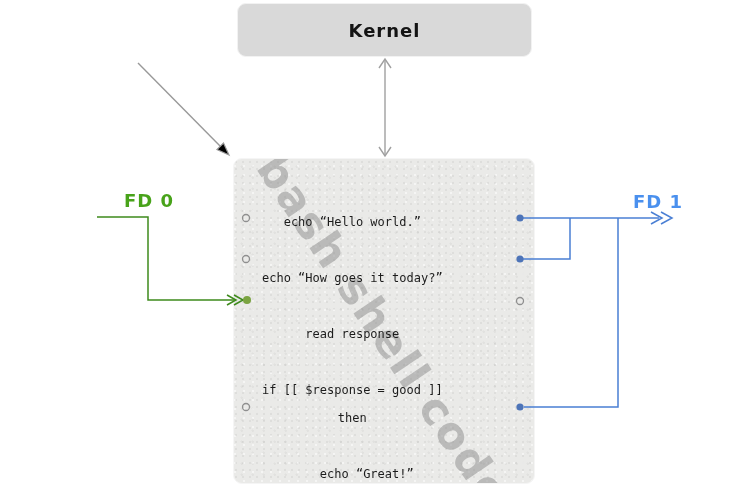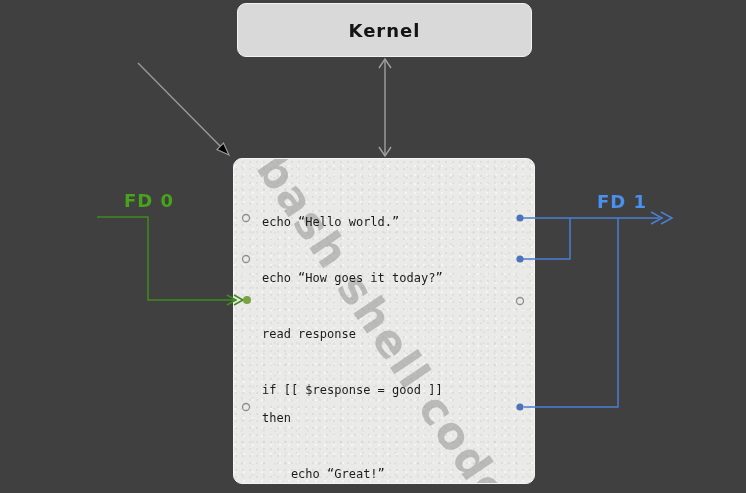--- a/index.html
+++ b/index.html
@@ -1,18 +1,19 @@
 <!DOCTYPE html>
 <html><head>
 <meta charset="utf-8">
 <style>
   html,body{margin:0;padding:0;background:#000;}
   .stage{
-    position:relative;width:746px;height:493px;background:#404040;overflow:hidden;
+    position:relative;width:746px;height:493px;background:#ffffff;overflow:hidden;
     font-family:"DejaVu Sans", sans-serif;
+    text-align:center;
   }
   
   .kernel-box{
     position:absolute;left:237px;top:3px;width:295px;height:54px;
     background:#d9d9d9;border:1px solid #f2f2f2;border-radius:9px;
     display:flex;align-items:center;justify-content:center;box-sizing:border-box;
   }
   .kernel-label{
     font-weight:bold;font-size:18px;color:#141414;letter-spacing:1px;
   }
@@ -83,21 +84,21 @@
 
 if [[ $response = good ]]
 then
 
     echo “Great!”
 
 fi</pre>
   </div>
 
   <div class="fd-label fd0-label" style="color: rgb(72, 163, 26);">FD 0</div>
-  <div class="fd-label fd1-label" style="color: rgb(74, 144, 238);">FD 1</div>
+  <div class="fd-label fd1-label" style="color: rgb(74, 144, 238); margin-left: 36px;">FD 1</div>
 
   <svg class="connectors" viewBox="0 0 746 493" xmlns="http://www.w3.org/2000/svg">
 
     <g stroke="#a0a0a0" stroke-width="1.4" fill="none">
       <line x1="385" y1="60" x2="385" y2="155"></line>
       <path d="M379,68 L385,59 L391,68"></path>
       <path d="M379,147 L385,156 L391,147"></path>
     </g>
 
     <g>

